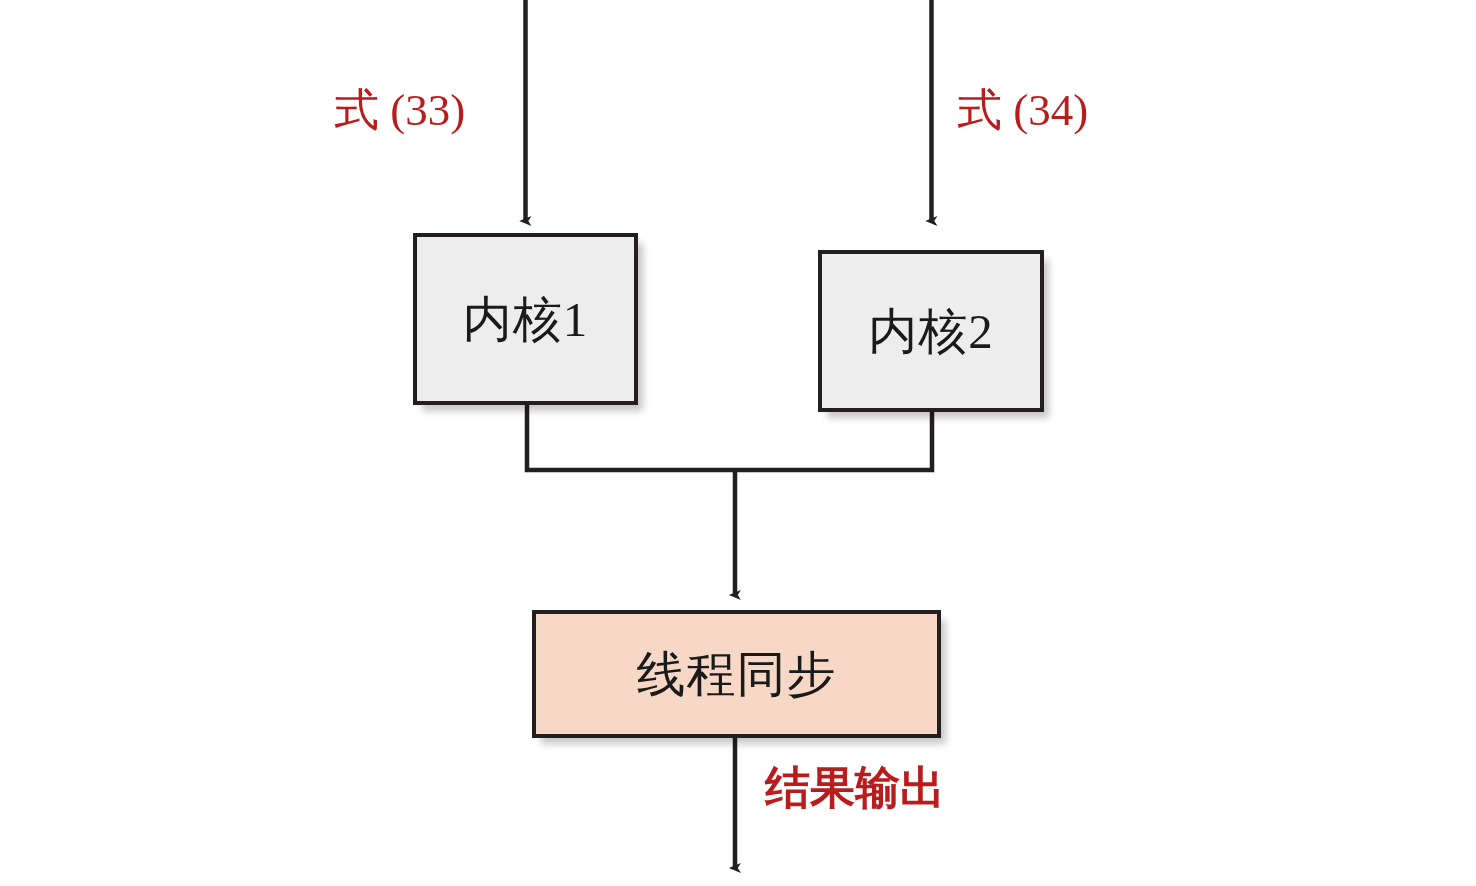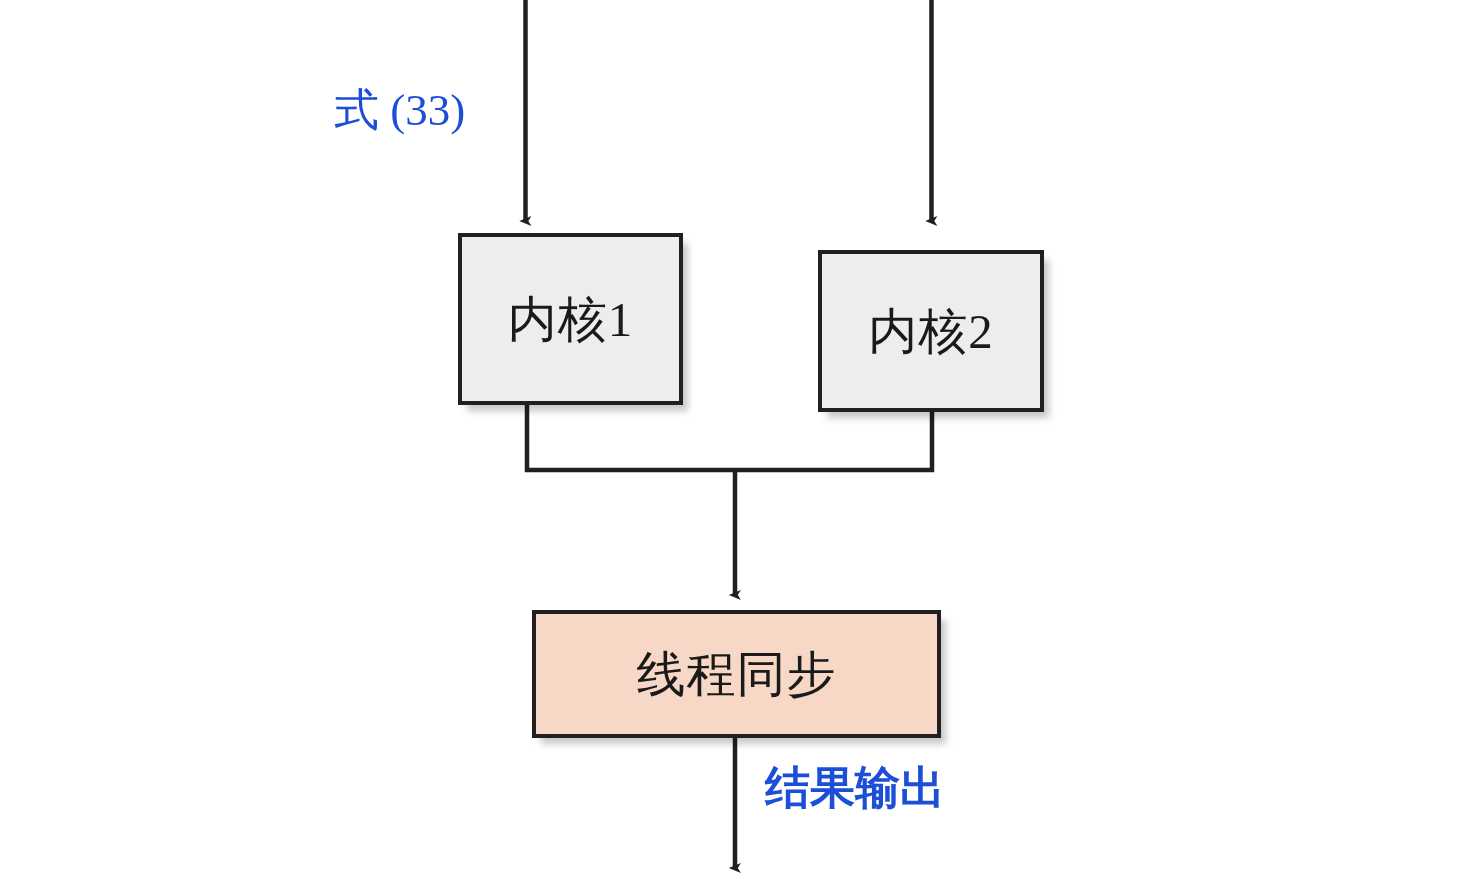--- a/index.html
+++ b/index.html
@@ -33,28 +33,28 @@
     justify-content: center;
     box-shadow: 7px 8px 7px -2px rgba(0,0,0,0.22);
   }
   .node-box .node-label {
     font-size: 49px;
     color: #1a1a1a;
     letter-spacing: 1px;
     line-height: 1;
     white-space: nowrap;
   }
-  #core1-box  { left: 413px; top: 233px; width: 225px; height: 172px; background: #ededed; margin-left: 45px; }
+  #core1-box  { left: 413px; top: 233px; width: 225px; height: 172px; background: #ededed; }
   #core2-box  { left: 818px; top: 250px; width: 226px; height: 162px; background: #ededed; }
   #sync-box   { left: 532px; top: 610px; width: 409px; height: 128px; background: #f7d7c6; }
 
   .edge-label {
     position: absolute;
     font-size: 45px;
-    color: #1d4ed8;
+    color: #b91c1c;
     line-height: 1.28;
     white-space: pre;
     text-align: center;
   }
   #label-eq33 { left: 334px; top: 82px; }
   #label-eq34 { left: 957px; top: 82px; }
   #label-parallel { left: 623px; top: 62px; }
   #label-output { left: 765px; top: 760px; font-weight: bold; }
 </style>
 </head>
@@ -87,17 +87,18 @@
   <div class="node-box" id="core2-box">
     <span class="node-label">内核2</span>
   </div>
 
   <div class="node-box" id="sync-box">
     <span class="node-label">线程同步</span>
   </div>
 
   <div class="edge-label" id="label-eq33">式 (33)</div>
 
+  <div class="edge-label" id="label-eq34">式 (34)</div>
 
 
   <div class="edge-label" id="label-output">结果输出</div>
 
 </div>
 
 </body></html>

